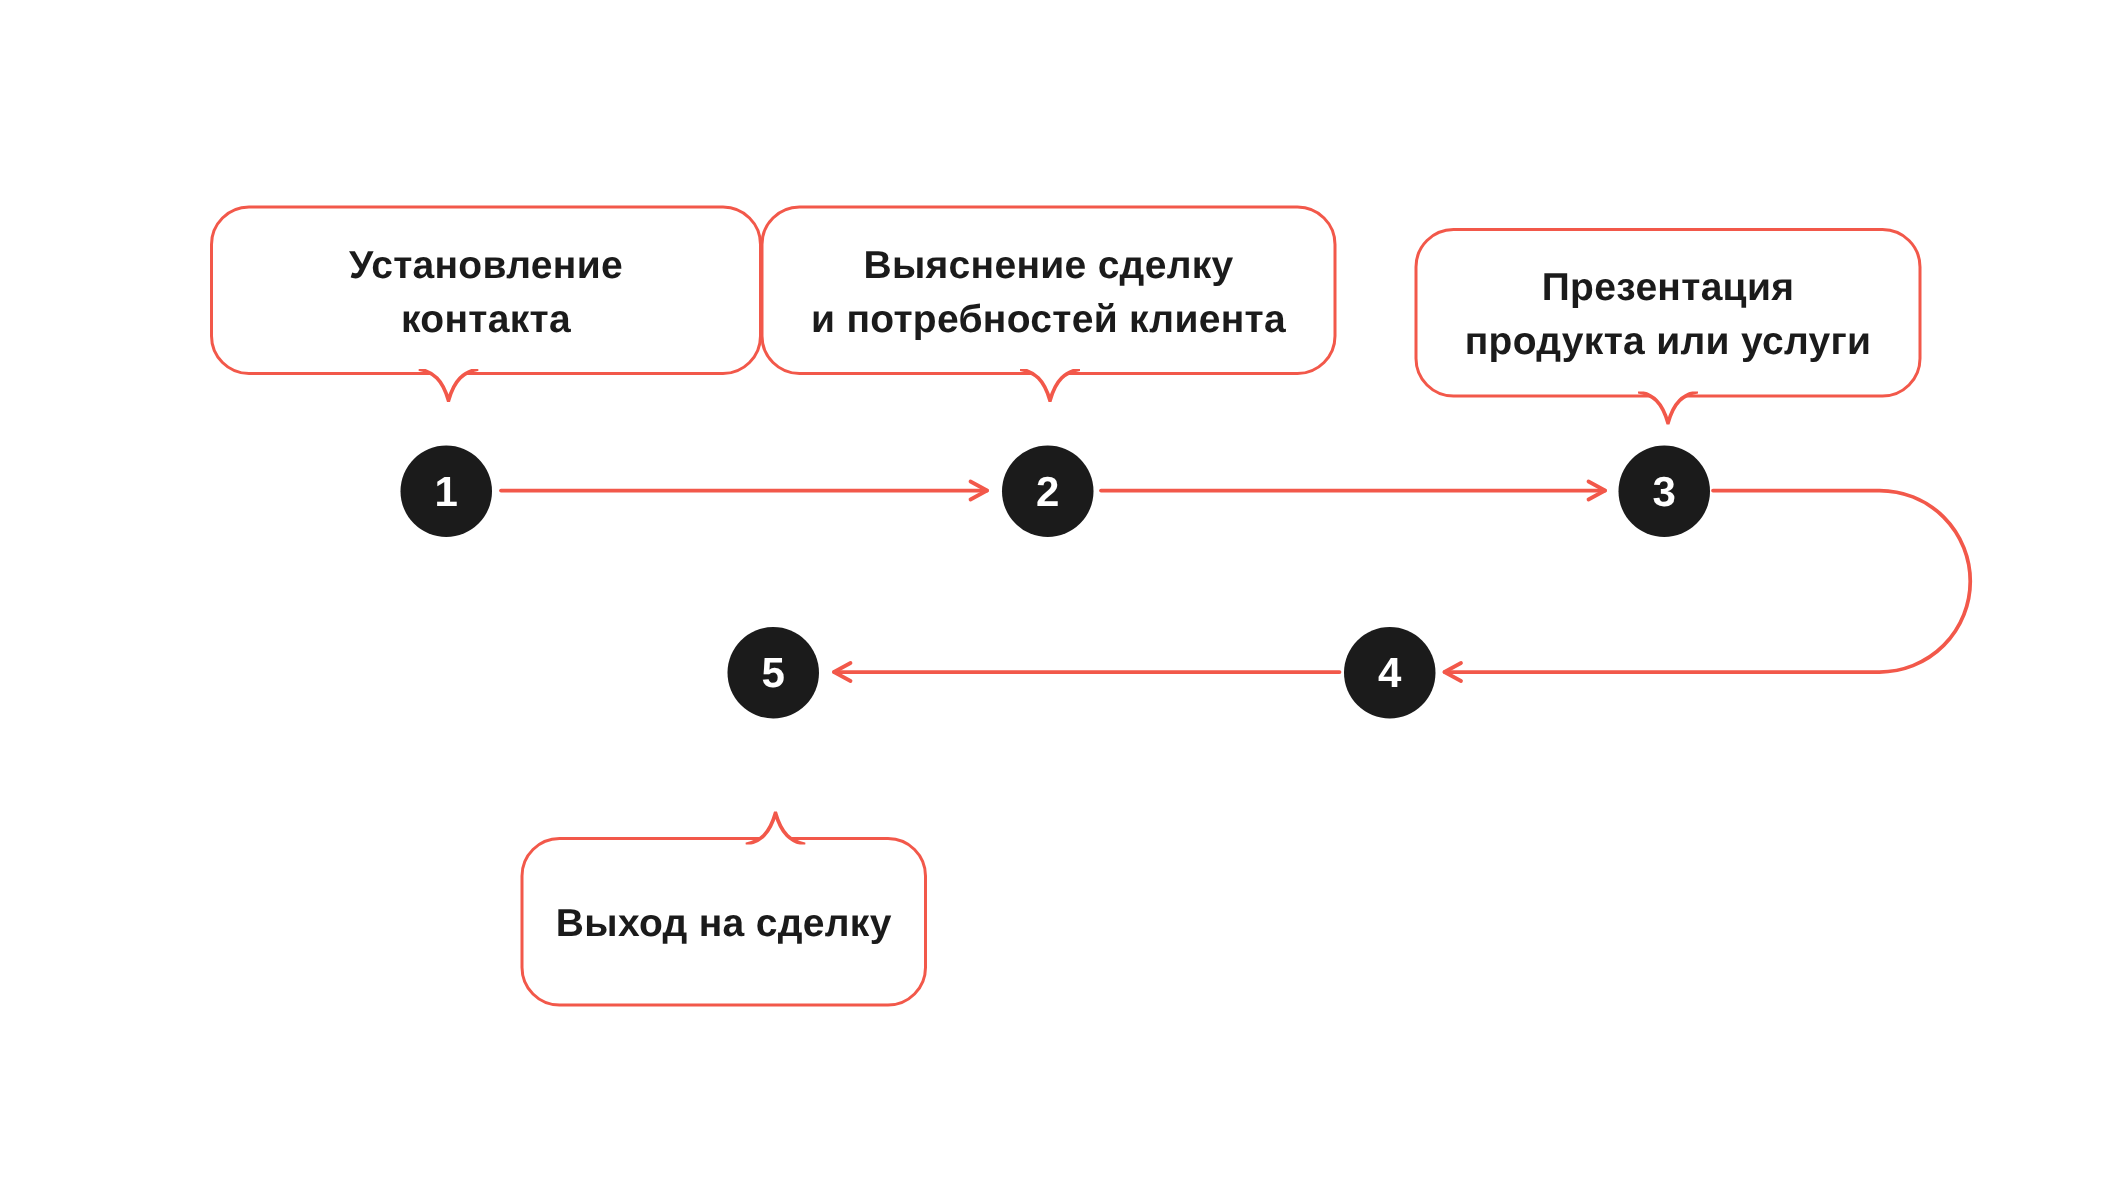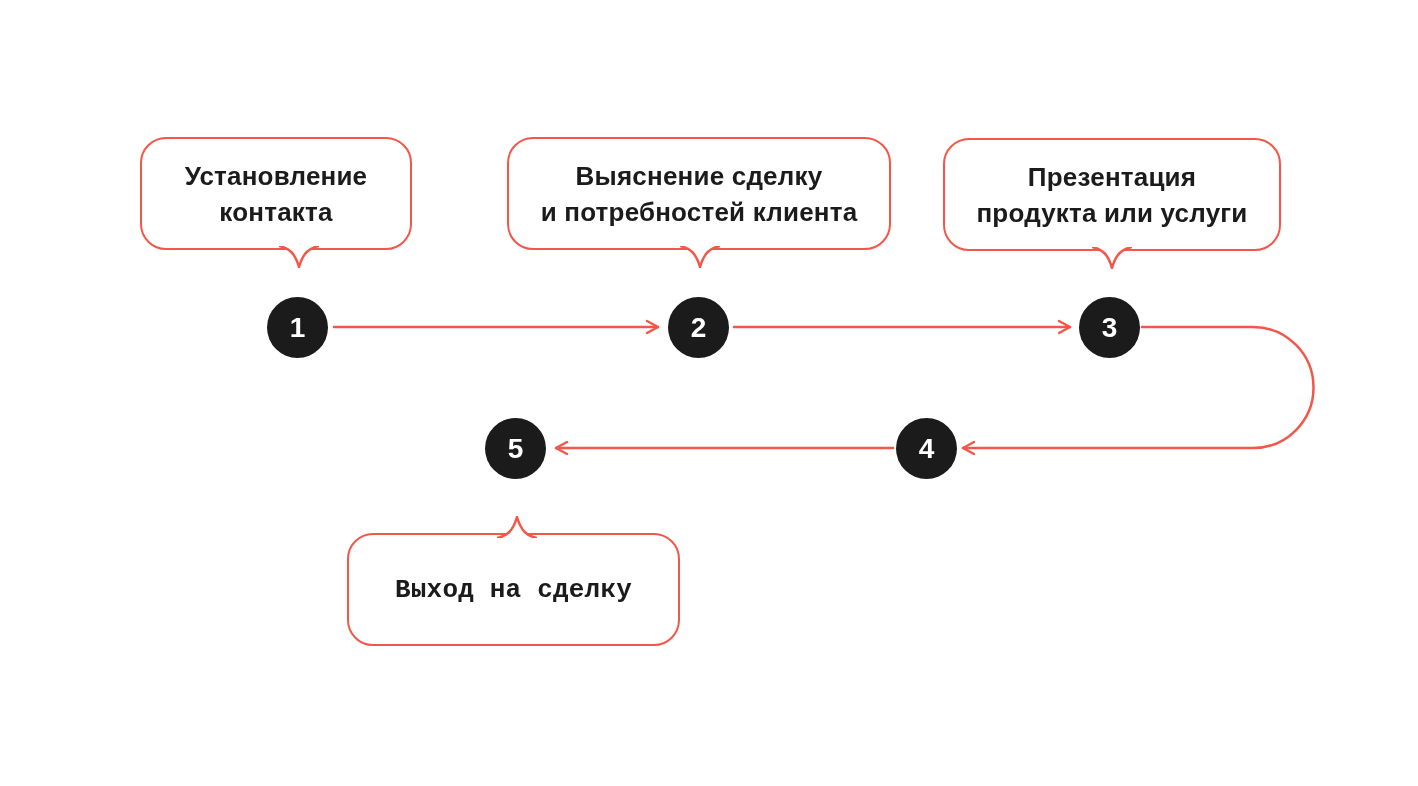--- a/index.html
+++ b/index.html
@@ -57,25 +57,25 @@
     display: flex;
     align-items: center;
     justify-content: center;
   }
   .circle span {
     color: #ffffff;
     font-size: 28px;
     font-weight: 700;
   }
   
-  .bubble-1 { left: 140px; top: 137px; width: 272px; height: 113px; }
+  .bubble-1 { left: 140px; top: 137px; width: 368px; height: 113px; }
   .bubble-2 { left: 507px; top: 137px; width: 384px; height: 113px; }
-  .bubble-3 { left: 943px; top: 138px; width: 338px; height: 113px; }
+  .bubble-3 { left: 943px; top: 152px; width: 338px; height: 113px; }
   
-  .bubble-5 { left: 347px; top: 533px; width: 333px; height: 113px; font-family: Liberation Mono, monospace; }
+  .bubble-5 { left: 347px; top: 558px; width: 271px; height: 113px; }
   .bubble-4 { left: 737px; top: 533px; width: 381px; height: 113px; }
   
   .bubble-1 .tail { left: 137px; }
   .bubble-2 .tail { left: 171px; }
   .bubble-3 .tail { left: 147px; }
   .bubble-5 .tail { left: 148px; }
   .bubble-4 .tail { left: 169px; }
   
   .circle-1 { left: 267px;  top: 297px; }
   .circle-2 { left: 668px;  top: 297px; }

